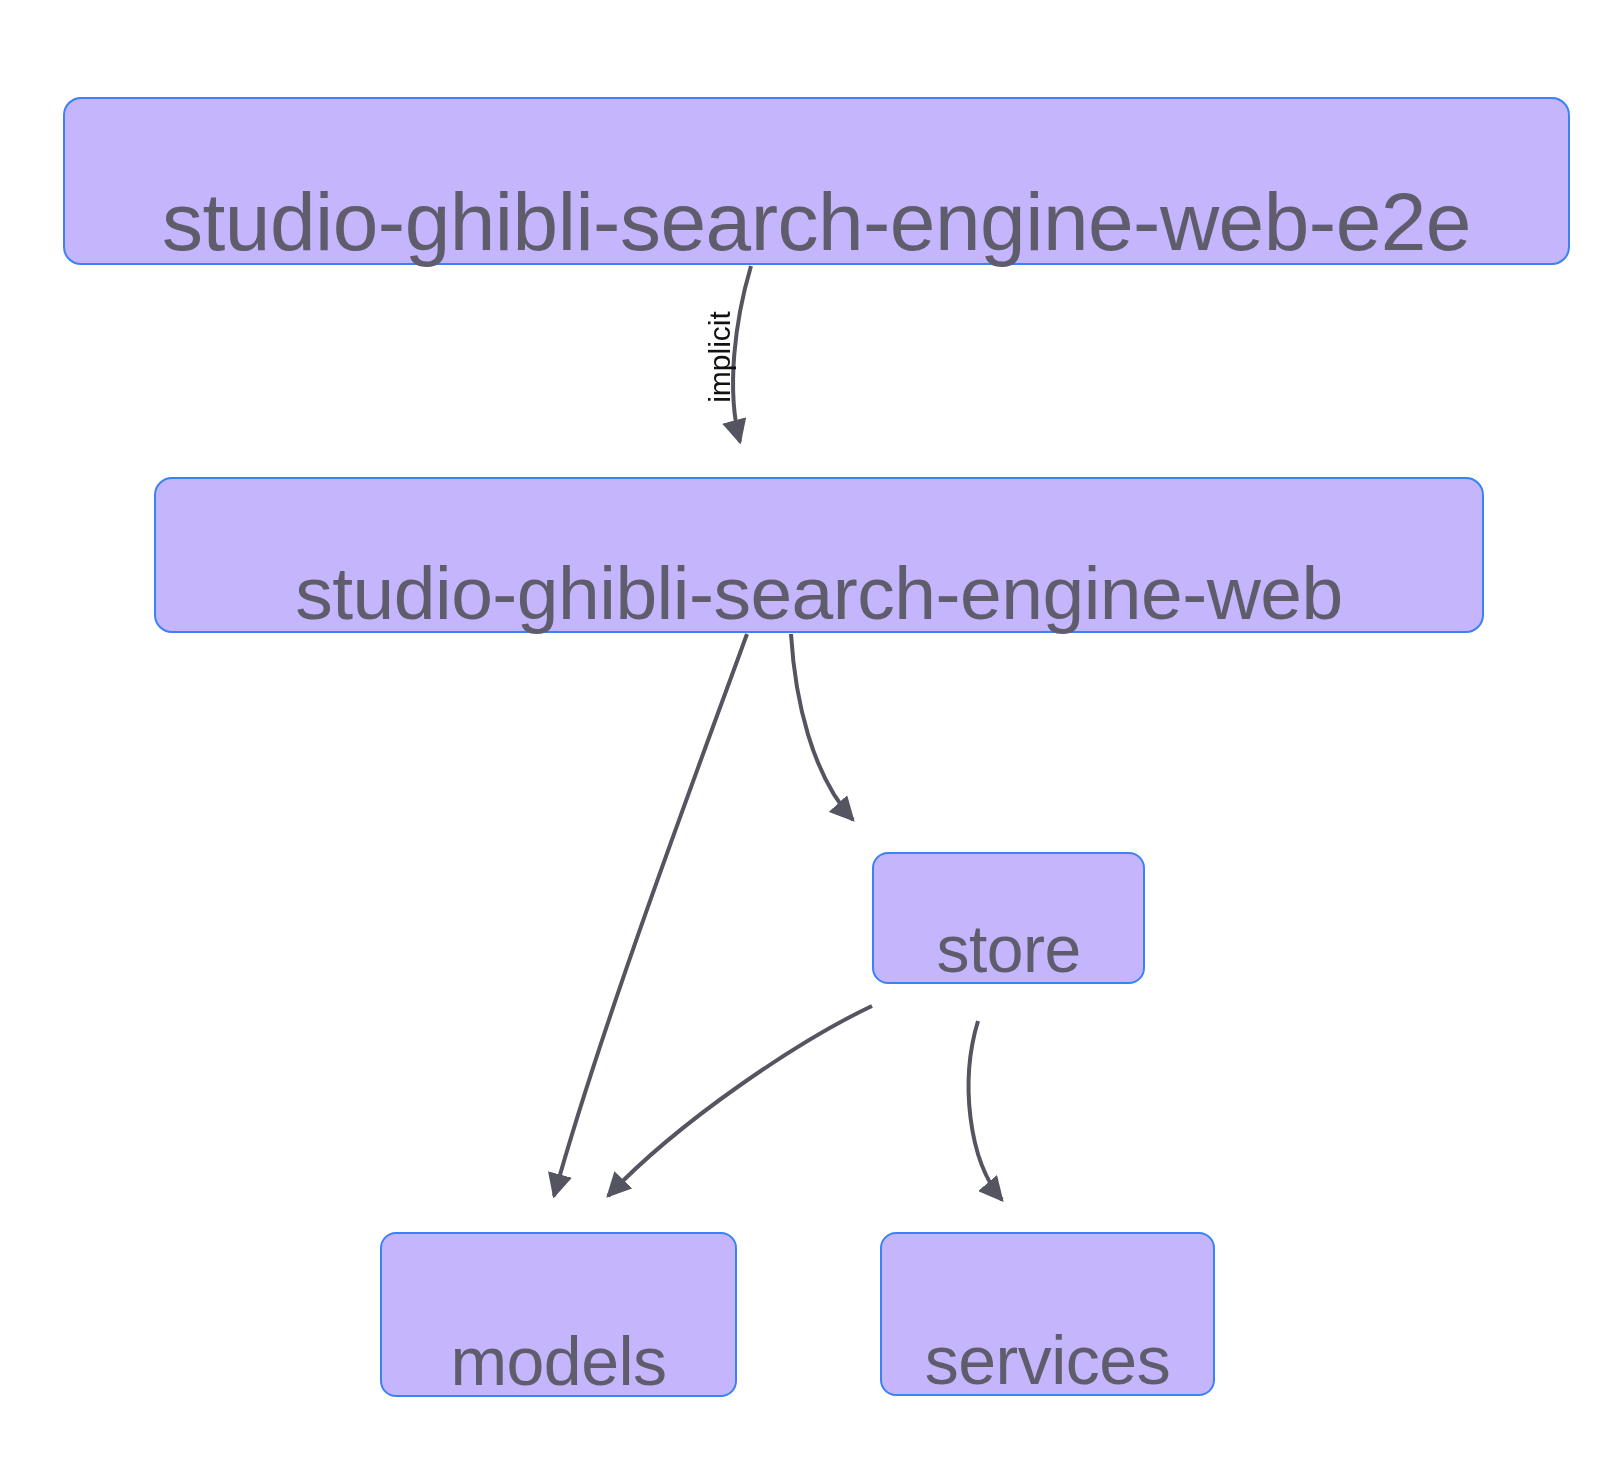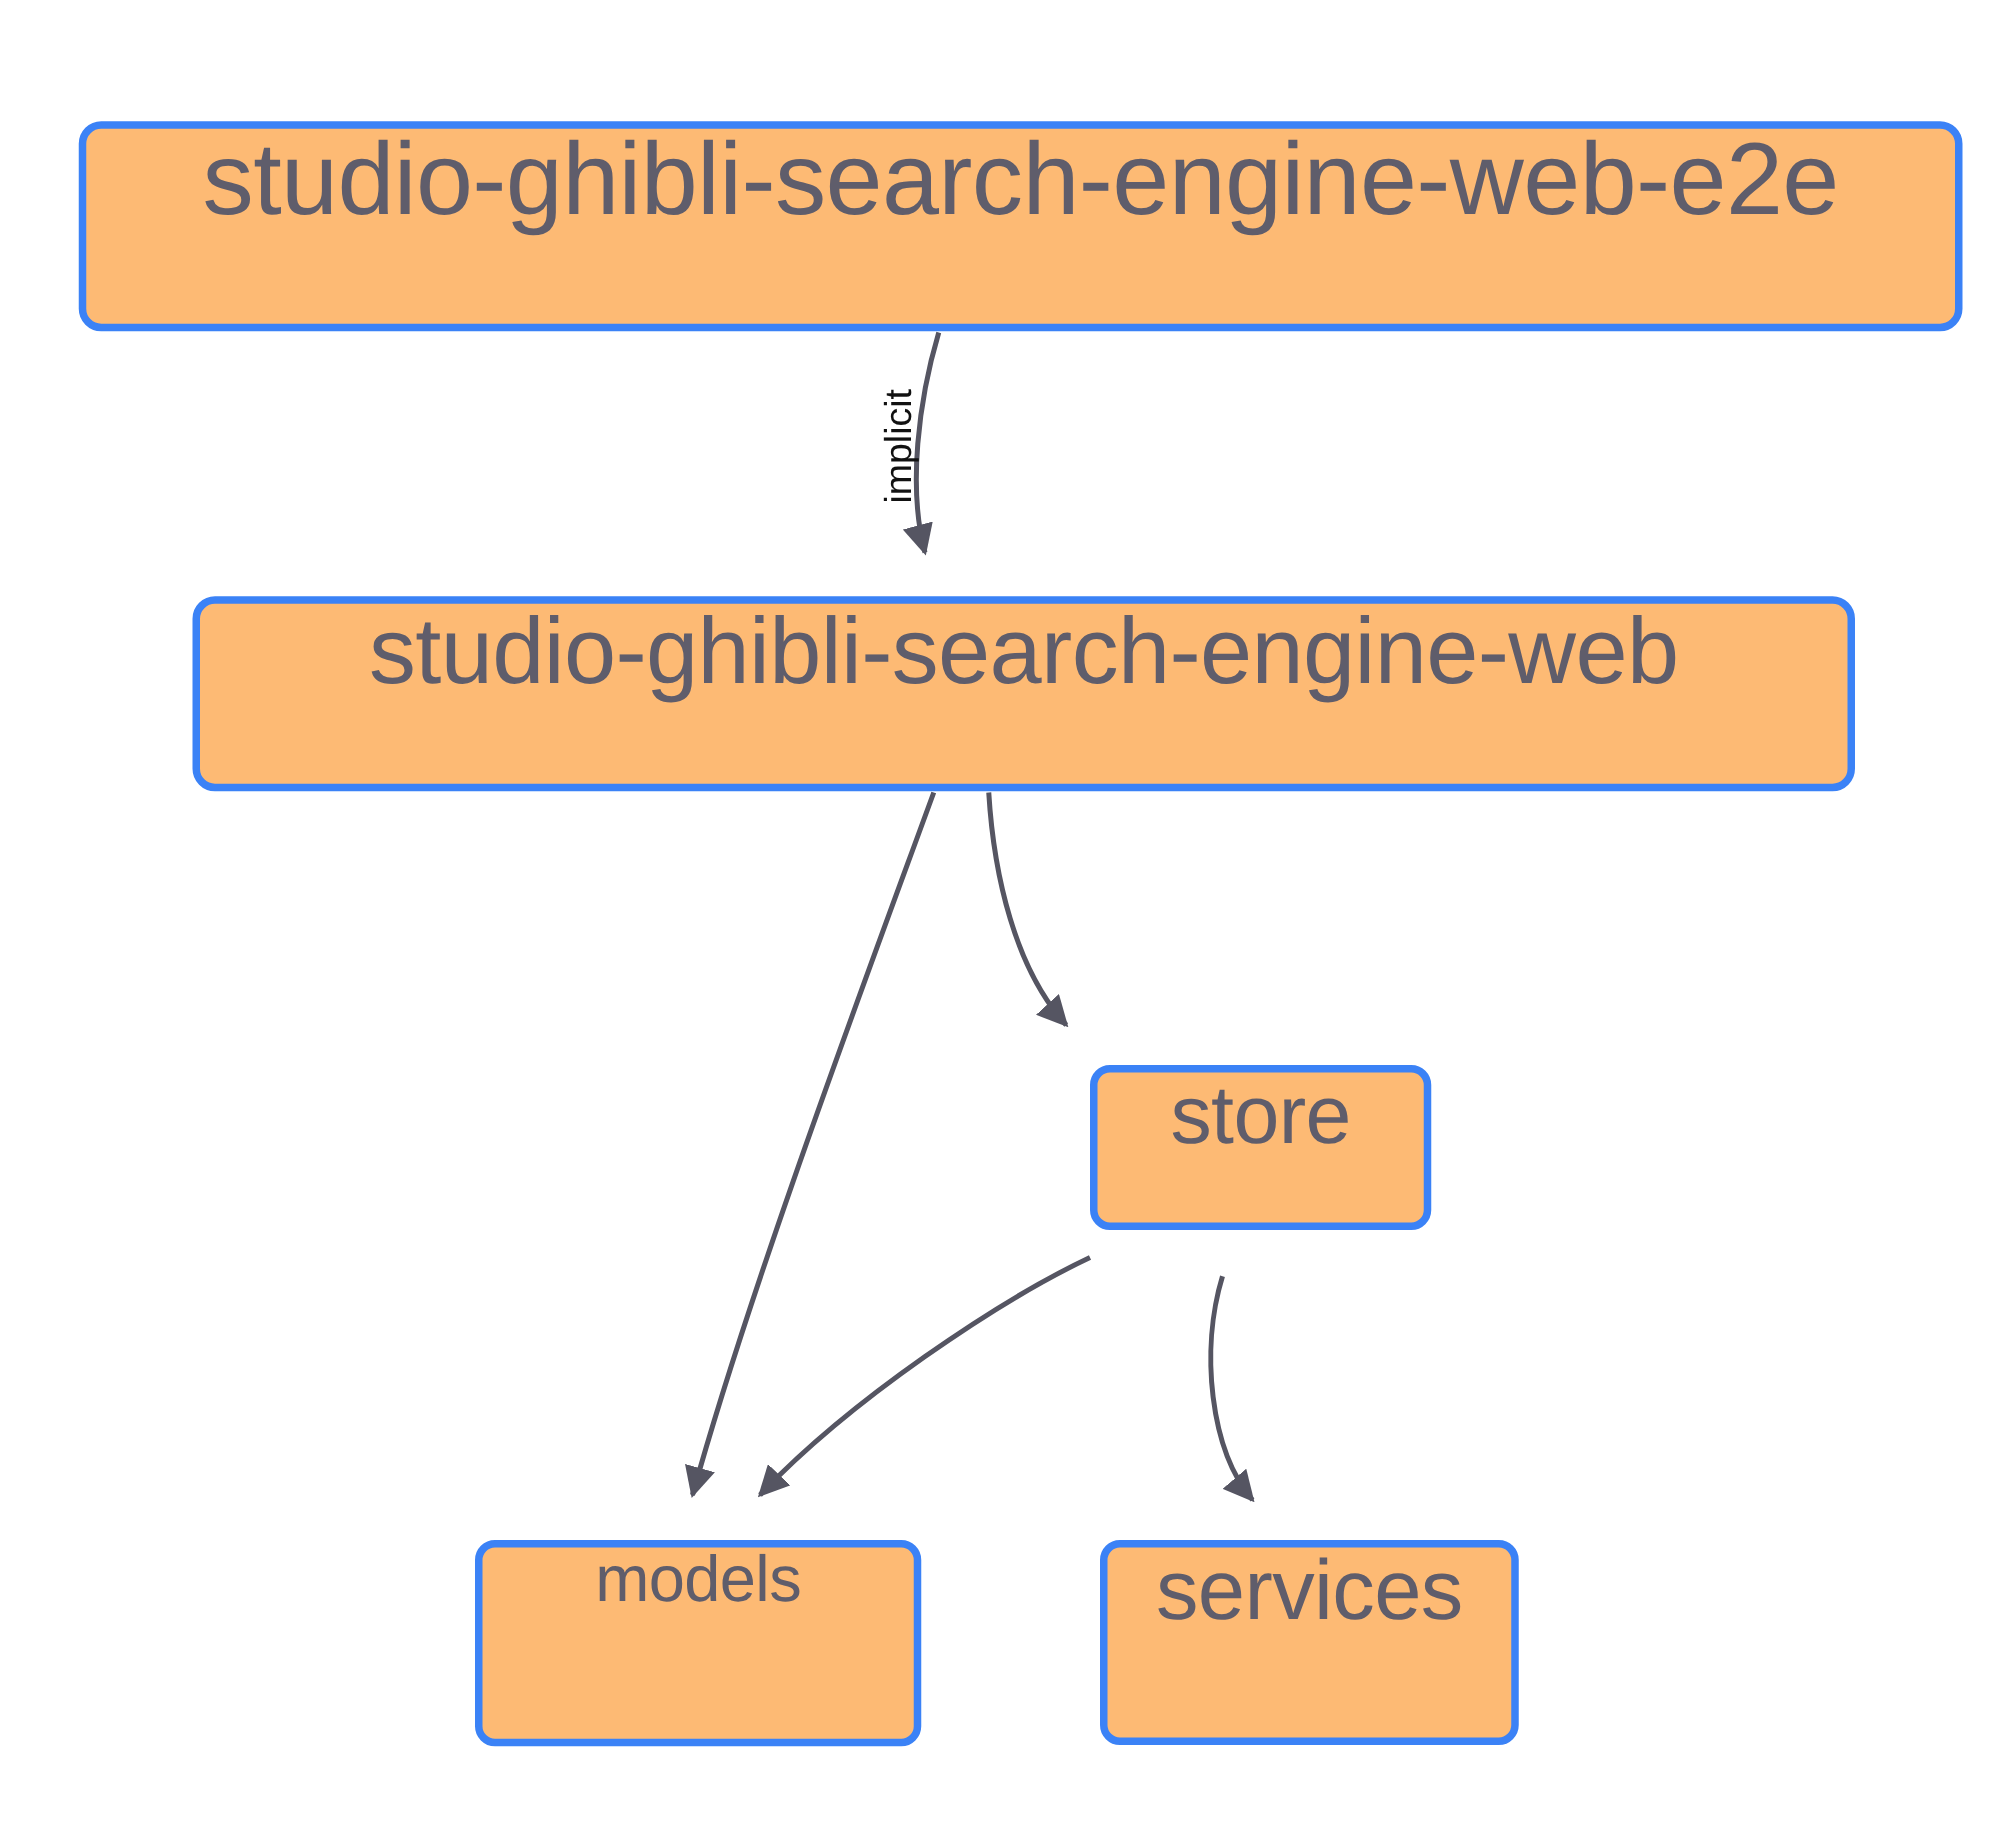--- a/index.html
+++ b/index.html
@@ -21,25 +21,25 @@
     position: absolute;
     left: 0;
     top: 0;
     width: 1606px;
     height: 1458px;
     pointer-events: none;
   }
   .node {
     position: absolute;
     box-sizing: border-box;
-    background: #fdba74;
-    border: 6px solid #3b82f6;
+    background: #c4b5fd;
+    border: 2px solid #3b82f6;
     border-radius: 18px;
     display: flex;
-    align-items: flex-start;
+    align-items: flex-end;
     justify-content: center;
     color: #5f5d6b;
     letter-spacing: -0.5px;
     white-space: nowrap;
   }
   .node-label {
     display: block;
     line-height: 1;
   }
   #node-e2e {
@@ -62,21 +62,21 @@
     width: 273px;
     height: 132px;
     font-size: 66px;
     border-radius: 16px;
   }
   #node-models {
     left: 380px;
     top: 1232px;
     width: 357px;
     height: 165px;
-    font-size: 52px;
+    font-size: 68px;
     border-radius: 16px;
   }
   #node-services {
     left: 880px;
     top: 1232px;
     width: 335px;
     height: 164px;
     font-size: 68px;
     border-radius: 16px;
   }

